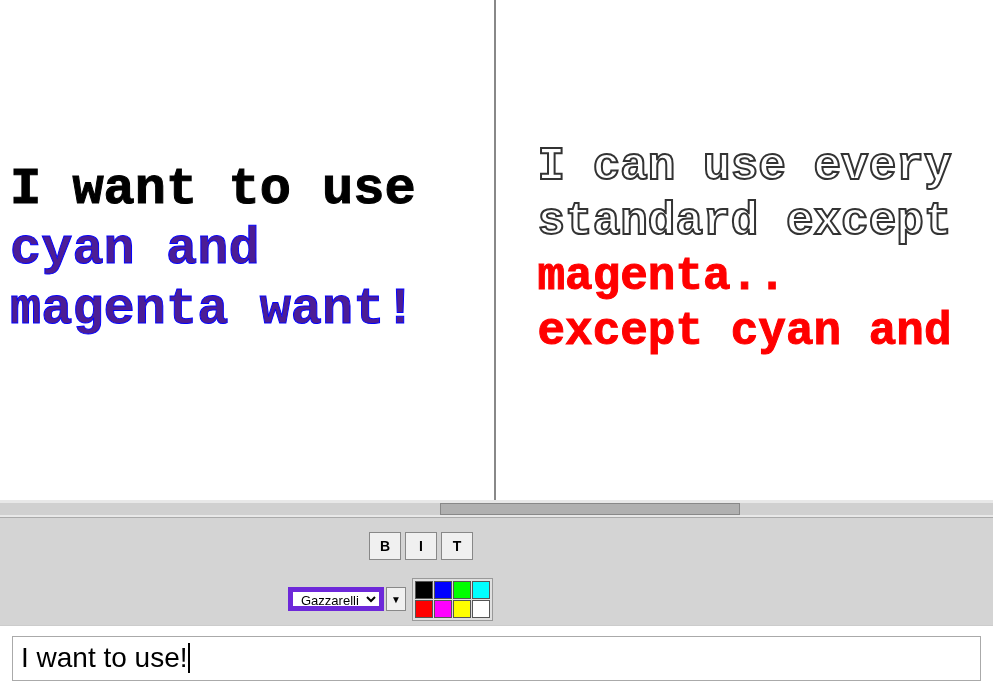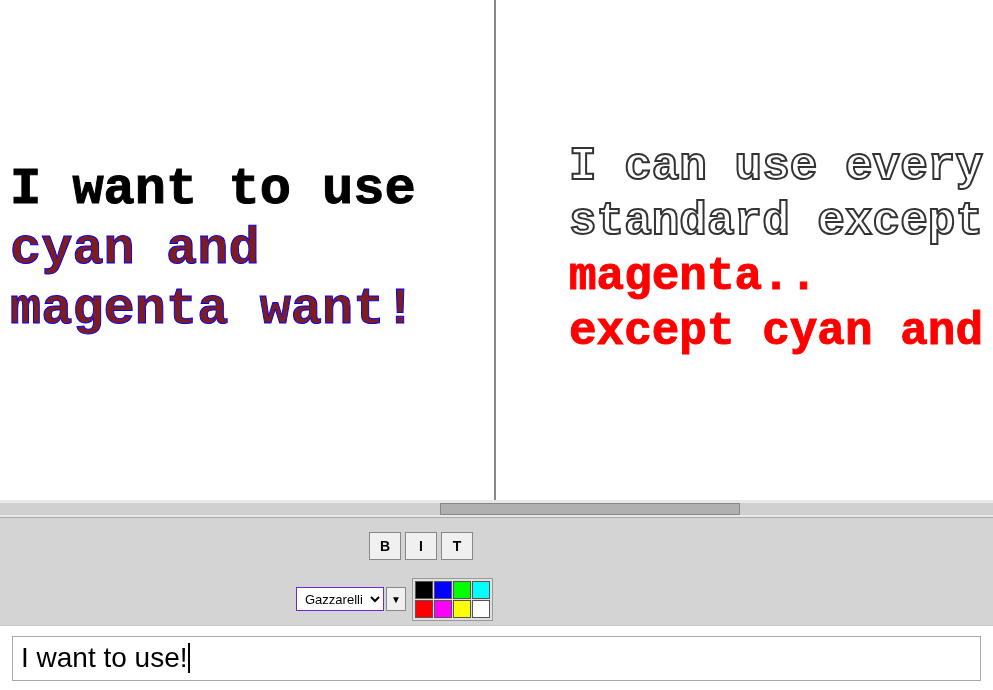--- a/index.html
+++ b/index.html
@@ -29,39 +29,39 @@
       justify-content: flex-start;
       background: #fff;
     }
 
     .panel-right {
       width: 497px;
       height: 500px;
       padding: 28px 10px;
       display: flex;
       align-items: center;
-      justify-content: flex-end;
+      justify-content: center;
       background: #fff;
     }
 
     .left-text {
       font-family: 'Courier New', Courier, monospace;
       font-size: 52px;
       font-weight: bold;
       line-height: 1.15;
       text-align: left;
     }
 
     .left-text .black-part {
       color: #000;
       -webkit-text-stroke: 1px #000;
     }
 
     .left-text .cyan-part {
-      color: #7f1d1d;
+      color: #4c1d95;
       -webkit-text-stroke: 1px #0000ff;
     }
 
     .right-text {
       font-family: 'Courier New', Courier, monospace;
       font-size: 46px;
       font-weight: bold;
       line-height: 1.2;
       text-align: left;
     }
@@ -141,21 +141,21 @@
 
     .font-select-wrapper {
       display: flex;
       align-items: center;
       gap: 2px;
     }
 
     .font-select {
       height: 24px;
       font-size: 13px;
-      border: 1px solid #6d28d9;
+      border: 5px solid #6d28d9;
       background: #fff;
       padding: 0 4px;
     }
 
     .font-dropdown-btn {
       width: 20px;
       height: 24px;
       background: #f0f0f0;
       border: 1px solid #888;
       cursor: pointer;

